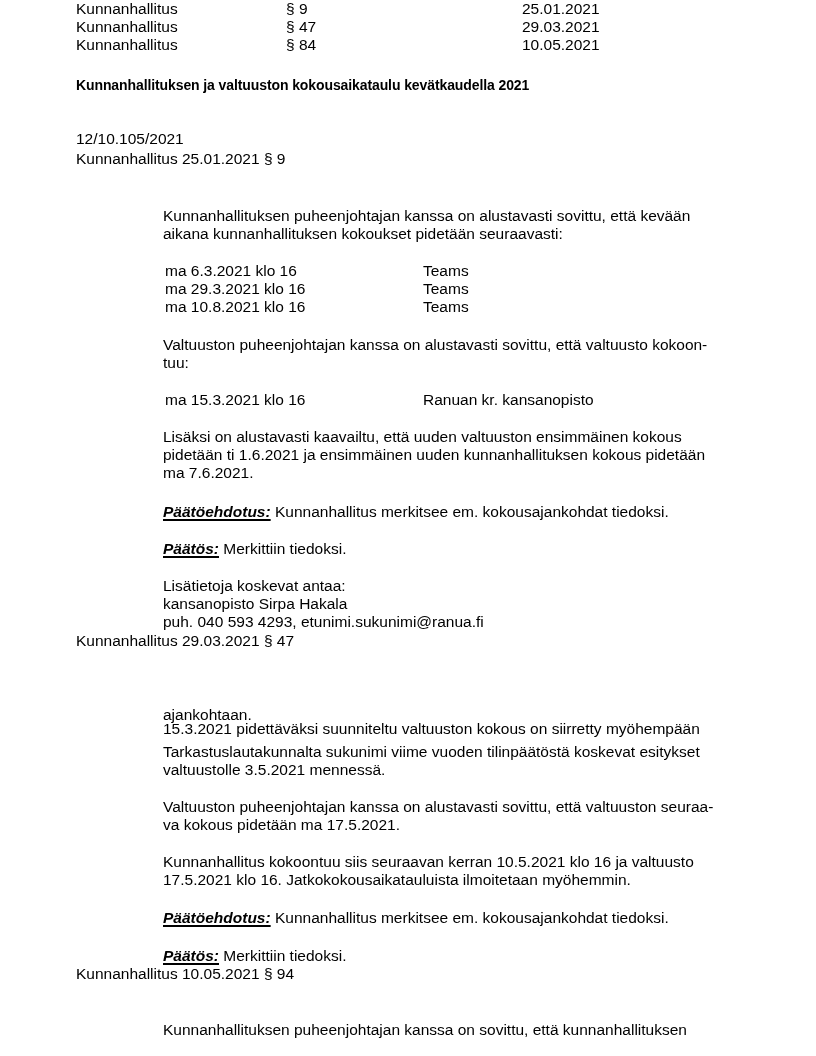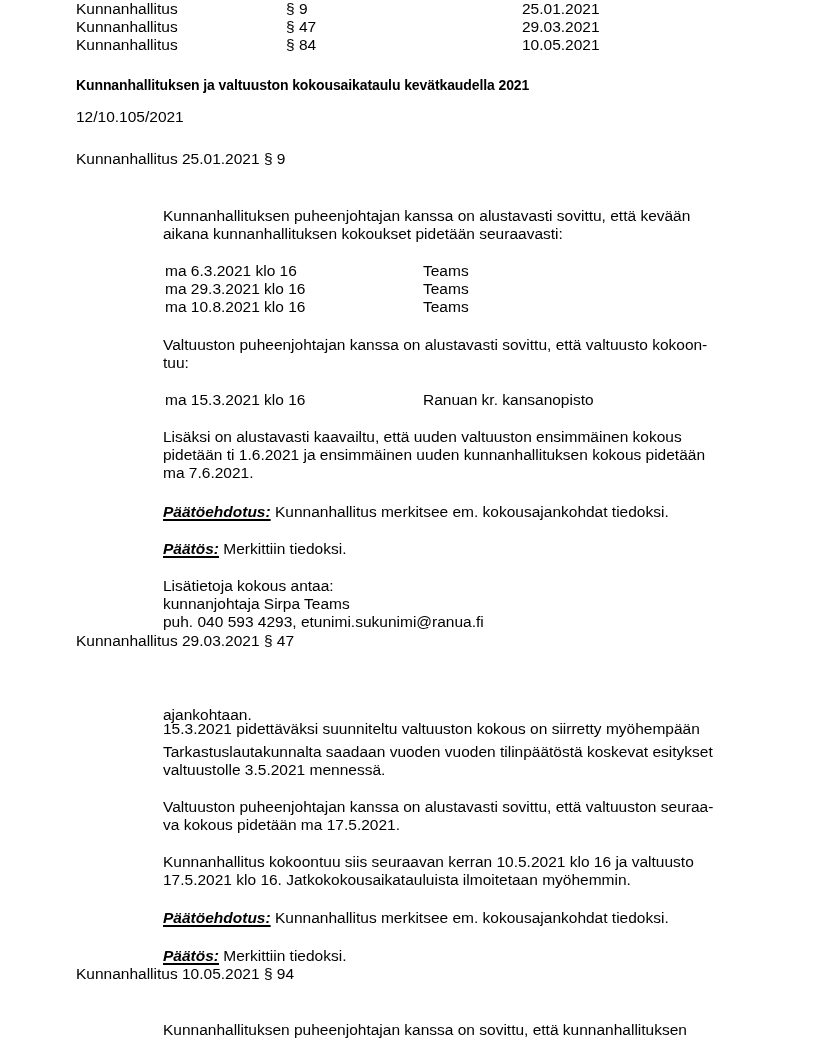--- a/index.html
+++ b/index.html
@@ -23,21 +23,21 @@
   <div class="ln c3" style="top:0px">25.01.2021</div>
   <div class="ln l0" style="top:18px">Kunnanhallitus</div>
   <div class="ln c2" style="top:18px">§ 47</div>
   <div class="ln c3" style="top:18px">29.03.2021</div>
   <div class="ln l0" style="top:36px">Kunnanhallitus</div>
   <div class="ln c2" style="top:36px">§ 84</div>
   <div class="ln c3" style="top:36px">10.05.2021</div>
 </div>
 
 <div class="ln l0 title" style="top:76px">Kunnanhallituksen ja valtuuston kokousaikataulu kevätkaudella 2021</div>
-<div class="ln l0" style="top:108px">12/10.105/2021</div>
+<div class="ln l0" style="top:130px">12/10.105/2021</div>
 
 <div class="ln l0" style="top:150px">Kunnanhallitus 25.01.2021 § 9</div>
 <div class="ln l1" style="top:207px">Kunnanhallituksen puheenjohtajan kanssa on alustavasti sovittu, että kevään</div>
 <div class="ln l1" style="top:225px">aikana kunnanhallituksen kokoukset pidetään seuraavasti:</div>
 
 <div class="ln" style="top:262px;left:165px">ma 6.3.2021 klo 16</div>
 <div class="ln tcol" style="top:262px">Teams</div>
 <div class="ln" style="top:280px;left:165px">ma 29.3.2021 klo 16</div>
 <div class="ln tcol" style="top:280px">Teams</div>
 <div class="ln" style="top:298px;left:165px">ma 10.8.2021 klo 16</div>
@@ -49,28 +49,28 @@
 <div class="ln" style="top:391px;left:165px">ma 15.3.2021 klo 16</div>
 <div class="ln tcol" style="top:391px">Ranuan kr. kansanopisto</div>
 
 <div class="ln l1" style="top:428px">Lisäksi on alustavasti kaavailtu, että uuden valtuuston ensimmäinen kokous</div>
 <div class="ln l1" style="top:446px">pidetään ti 1.6.2021 ja ensimmäinen uuden kunnanhallituksen kokous pidetään</div>
 <div class="ln l1" style="top:464px">ma 7.6.2021.</div>
 
 <div class="ln l1" style="top:503px"><span class="lbl">Päätöehdotus:</span><span> Kunnanhallitus merkitsee em. kokousajankohdat tiedoksi.</span></div>
 <div class="ln l1" style="top:540px"><span class="lbl">Päätös:</span><span> Merkittiin tiedoksi.</span></div>
 
-<div class="ln l1" style="top:577px">Lisätietoja kokous antaa:</div>
-<div class="ln l1" style="top:595px">kunnanjohtaja Sirpa Teams</div>
+<div class="ln l1" style="top:577px">Lisätietoja koskevat antaa:</div>
+<div class="ln l1" style="top:595px">kansanopisto Sirpa Hakala</div>
 <div class="ln l1" style="top:613px">puh. 040 593 4293, etunimi.sukunimi@ranua.fi</div>
 
 <div class="ln l0" style="top:632px">Kunnanhallitus 29.03.2021 § 47</div>
 <div class="ln l1" style="top:720px">15.3.2021 pidettäväksi suunniteltu valtuuston kokous on siirretty myöhempään</div>
 <div class="ln l1" style="top:706px">ajankohtaan.</div>
-<div class="ln l1" style="top:743px">Tarkastuslautakunnalta saadaan vuoden vuoden tilinpäätöstä koskevat esitykset</div>
+<div class="ln l1" style="top:743px">Tarkastuslautakunnalta sukunimi viime vuoden tilinpäätöstä koskevat esitykset</div>
 <div class="ln l1" style="top:761px">valtuustolle 3.5.2021 mennessä.</div>
 <div class="ln l1" style="top:798px">Valtuuston puheenjohtajan kanssa on alustavasti sovittu, että valtuuston seuraa-</div>
 <div class="ln l1" style="top:816px">va kokous pidetään ma 17.5.2021.</div>
 <div class="ln l1" style="top:853px">Kunnanhallitus kokoontuu siis seuraavan kerran 10.5.2021 klo 16 ja valtuusto</div>
 <div class="ln l1" style="top:871px">17.5.2021 klo 16. Jatkokokousaikatauluista ilmoitetaan myöhemmin.</div>
 
 <div class="ln l1" style="top:909px"><span class="lbl">Päätöehdotus:</span><span> Kunnanhallitus merkitsee em. kokousajankohdat tiedoksi.</span></div>
 <div class="ln l1" style="top:947px"><span class="lbl">Päätös:</span><span> Merkittiin tiedoksi.</span></div>
 
 <div class="ln l0" style="top:965px">Kunnanhallitus 10.05.2021 § 94</div>

